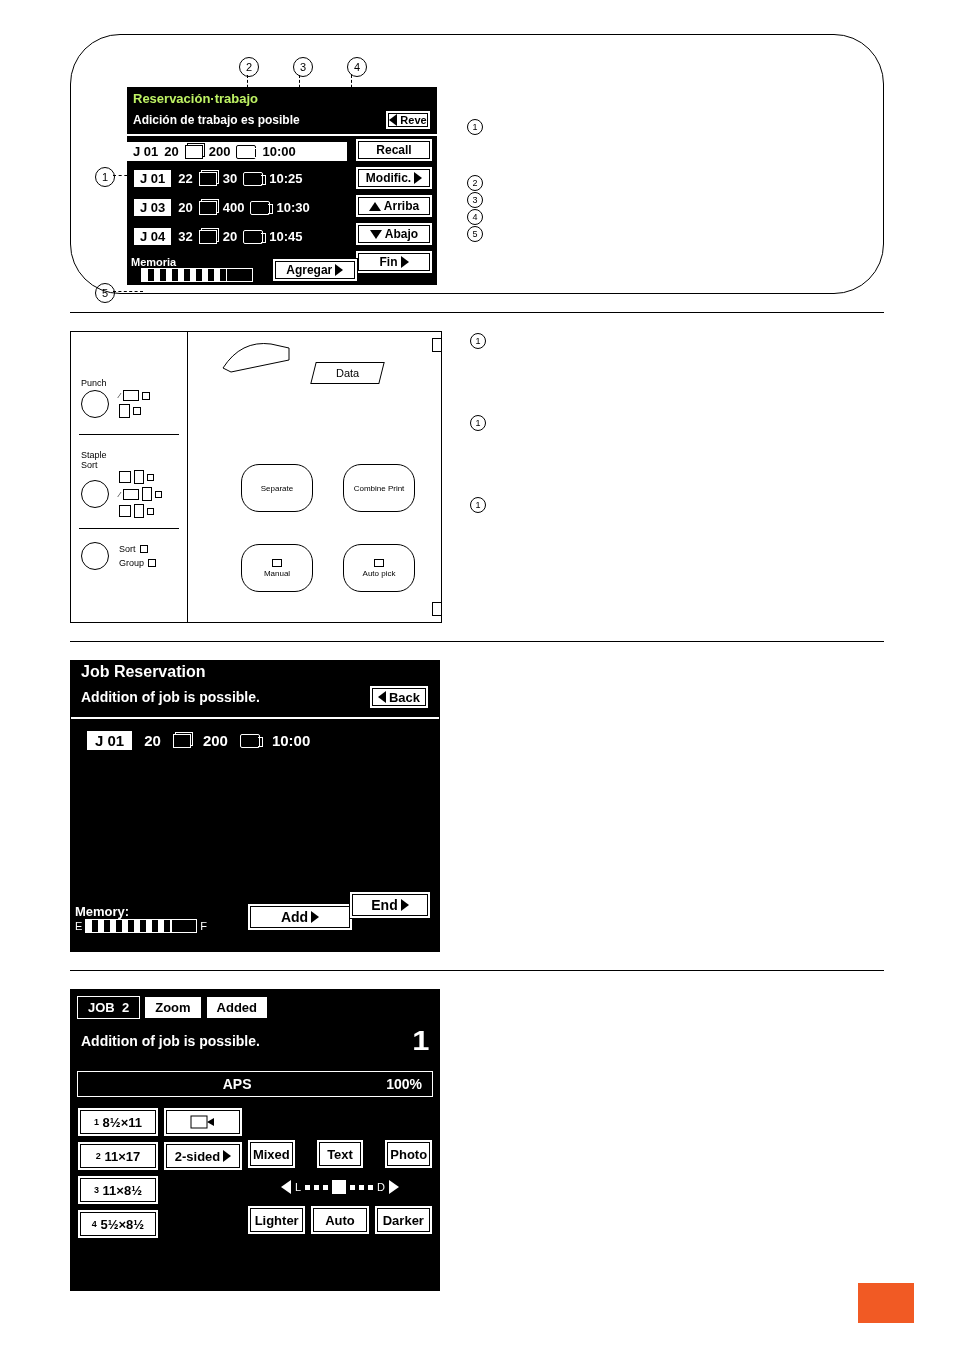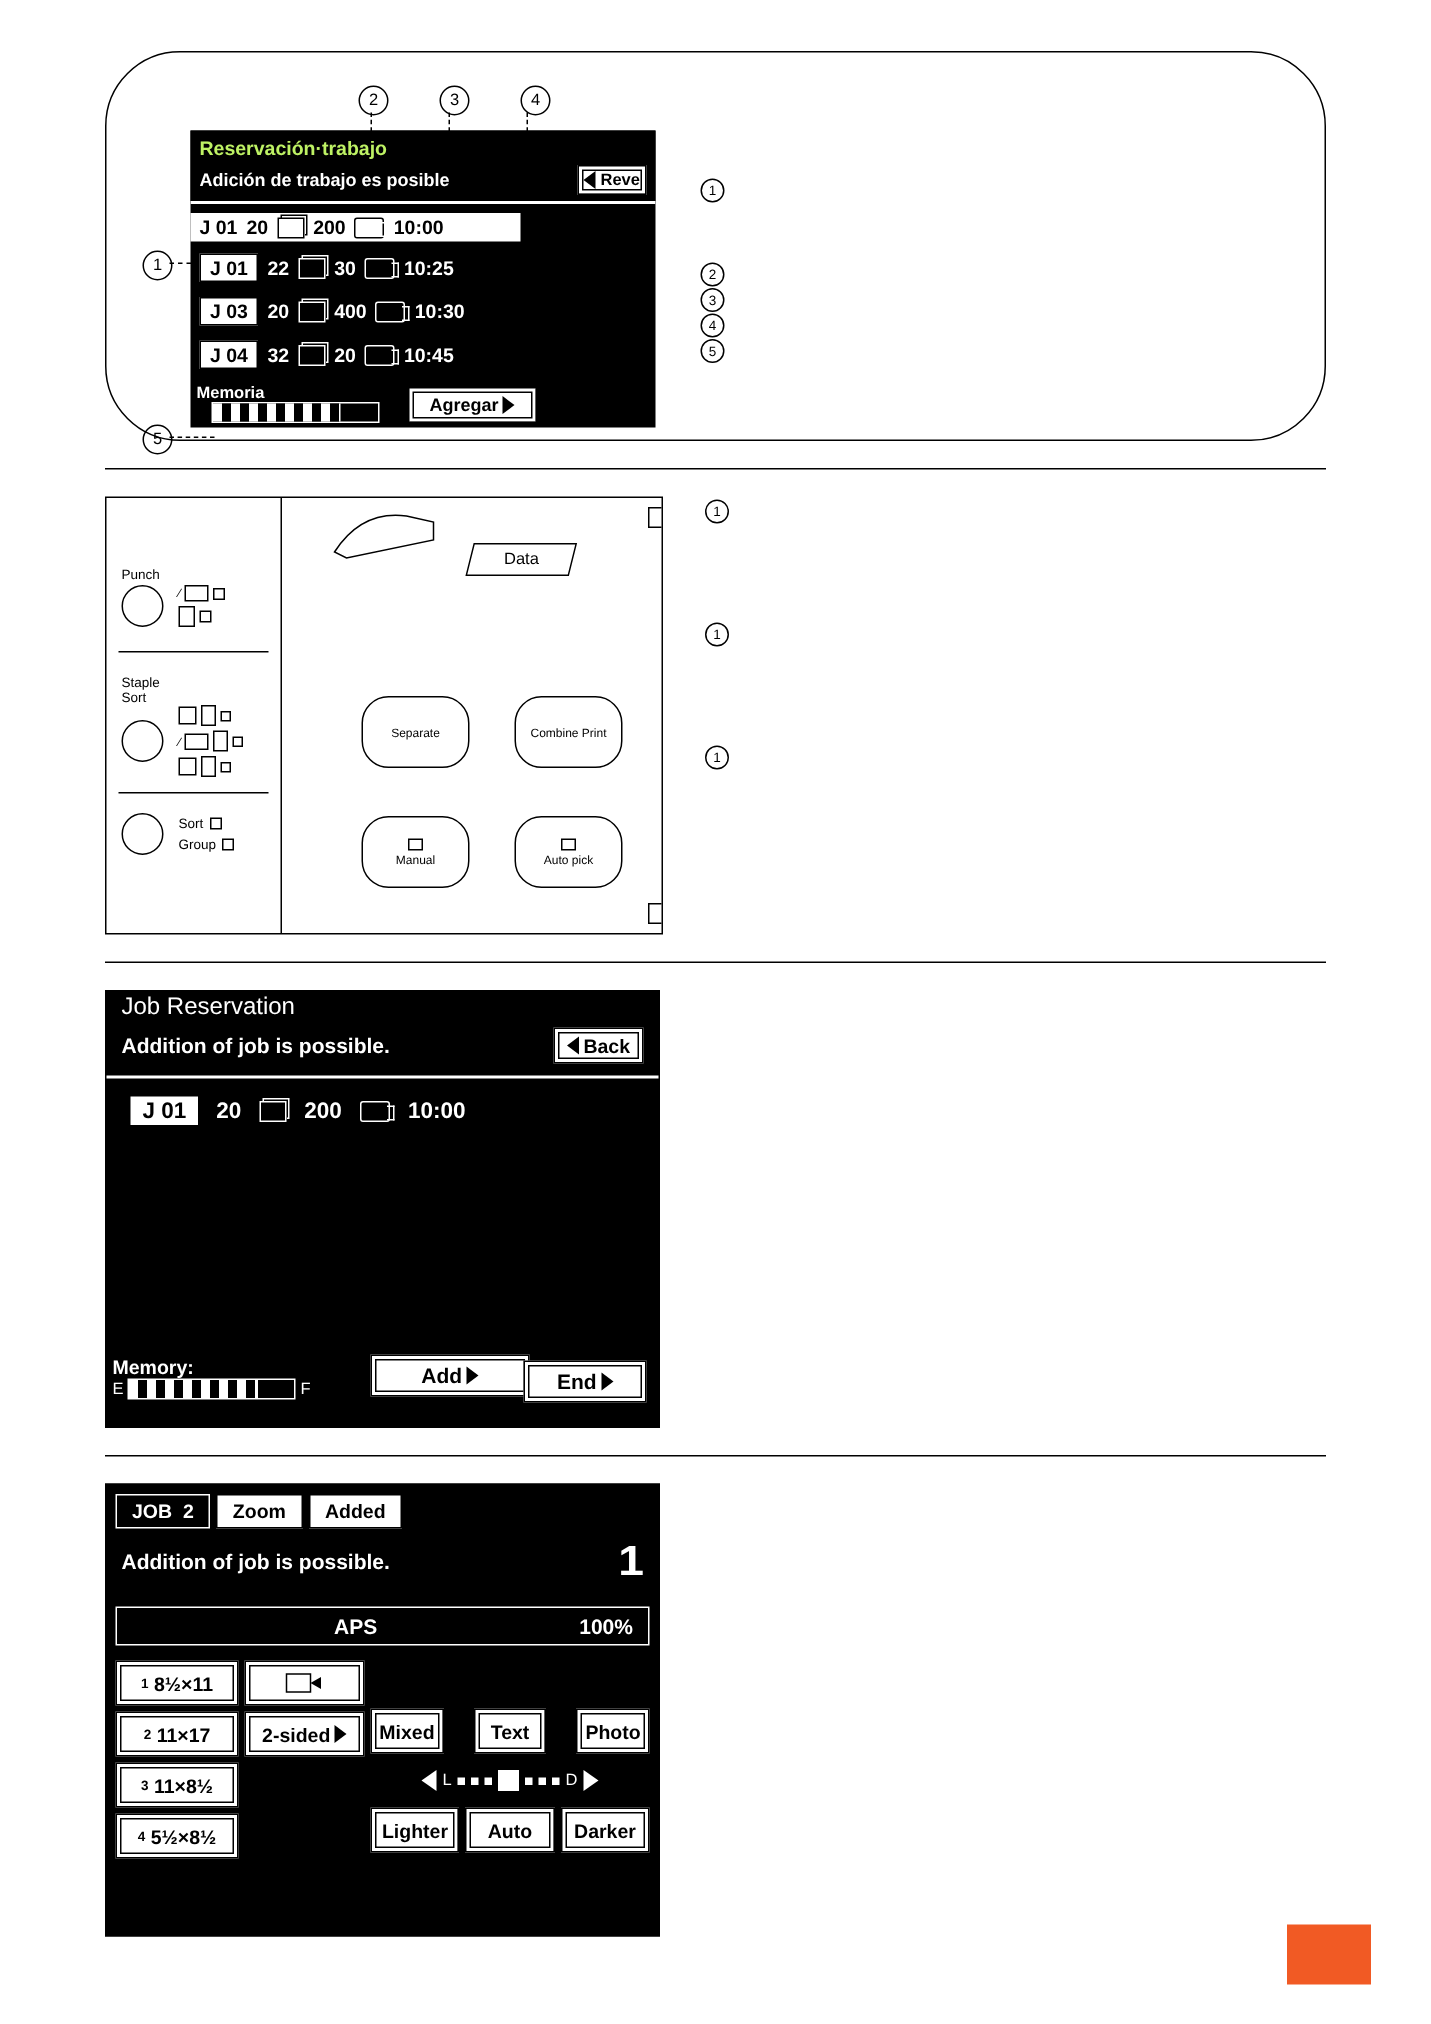--- a/index.html
+++ b/index.html
@@ -62,21 +62,21 @@
   .hw .lamp{width:26px;height:26px;border:1.5px solid #000;border-radius:50%;}
   .hw .section{position:absolute;}
   .ovalbtn{border:1.5px solid #000;border-radius:18px;width:70px;height:46px;display:flex;flex-direction:column;align-items:center;justify-content:center;font-size:8px;gap:2px;}
   .ovalbtn .led{width:8px;height:6px;border:1px solid #000;}
 
   .fig2 .side{margin-left:28px;display:flex;flex-direction:column;gap:66px;padding-top:2px;}
 
   
   .fig3wrap{margin:0 var(--pad-x);}
   .lcd2{width:370px;height:292px;background:#000;color:#fff;border:1px solid #000;box-sizing:border-box;}
-  .lcd2 .hdr{padding:2px 10px 4px 10px;font-weight:normal;font-size:16px;}
+  .lcd2 .hdr{padding:2px 10px 4px 10px;font-weight:bold;font-size:16px;}
   .lcd2 .sub{padding:0 10px 8px 10px;font-weight:bold;font-size:14px;display:flex;justify-content:space-between;align-items:center;border-bottom:2px solid #fff;}
   .lcd2 .list{padding:10px;}
   .lcd2 .list .jobrow{background:#000;}
   .lcd2 .list .jobrow .job-id{background:#fff;color:#000;padding:1px 8px;font-weight:bold;}
   .lcd2 .footer{position:relative;height:50px;}
   .lcd2 .footer .memwrap{position:absolute;left:4px;bottom:6px;}
   .lcd2 .footer .btn{position:absolute;height:26px;font-size:14px;}
 
   
   .lcd3{width:370px;height:302px;background:#000;color:#fff;border:1px solid #000;box-sizing:border-box;display:flex;flex-direction:column;}
@@ -161,20 +161,39 @@
         </div>
         <div class="jobrow">
           <span class="pill">J 04</span>
           <span>32</span>
             <span class="icon-pages"></span>
           <span>20</span>
             <span class="icon-copies"></span>
           <span>10:45</span>
         </div>
       </div>
+      <div class="sidebtns">
+        <div class="btn dbl">Recall</div>
+        <div class="btn dbl">
+            <span>Modific.</span>
+            <span class="tri-right"></span>
+          </div>
+        <div class="btn dbl">
+            <span class="tri-up-fill"></span>
+            <span>Arriba</span>
+          </div>
+        <div class="btn dbl">
+            <span class="tri-down-fill"></span>
+            <span>Abajo</span>
+          </div>
+        <div class="btn dbl">
+            <span>Fin</span>
+            <span class="tri-right"></span>
+          </div>
+      </div>
       <div class="bottom">
         <div>
           <div class="memlabel">Memoria</div>
           <div class="row" style="gap:3px;">
             <span style="font-size:10px;">E</span>
             <span class="memory-bar">
                 <span class="fill"></span>
               </span>
             <span style="font-size:10px;">F</span>
           </div>
@@ -322,21 +341,21 @@
           <span class="memory-bar">
               <span class="fill"></span>
             </span>
           <span style="font-size:11px;">F</span>
         </div>
       </div>
       <div class="btn dbl" style="left:176px;bottom:8px;width:104px;">
           <span>Add</span>
           <span class="tri-right"></span>
         </div>
-      <div class="btn dbl" style="right:8px;bottom:4px;width:80px;margin-top:44px;">
+      <div class="btn dbl" style="right:8px;bottom:20px;width:80px;margin-top:44px;">
           <span>End</span>
           <span class="tri-right"></span>
         </div>
     </div>
   </div>
 </div>
 
 <hr class="hr">
 
 <div class="fig3wrap">

